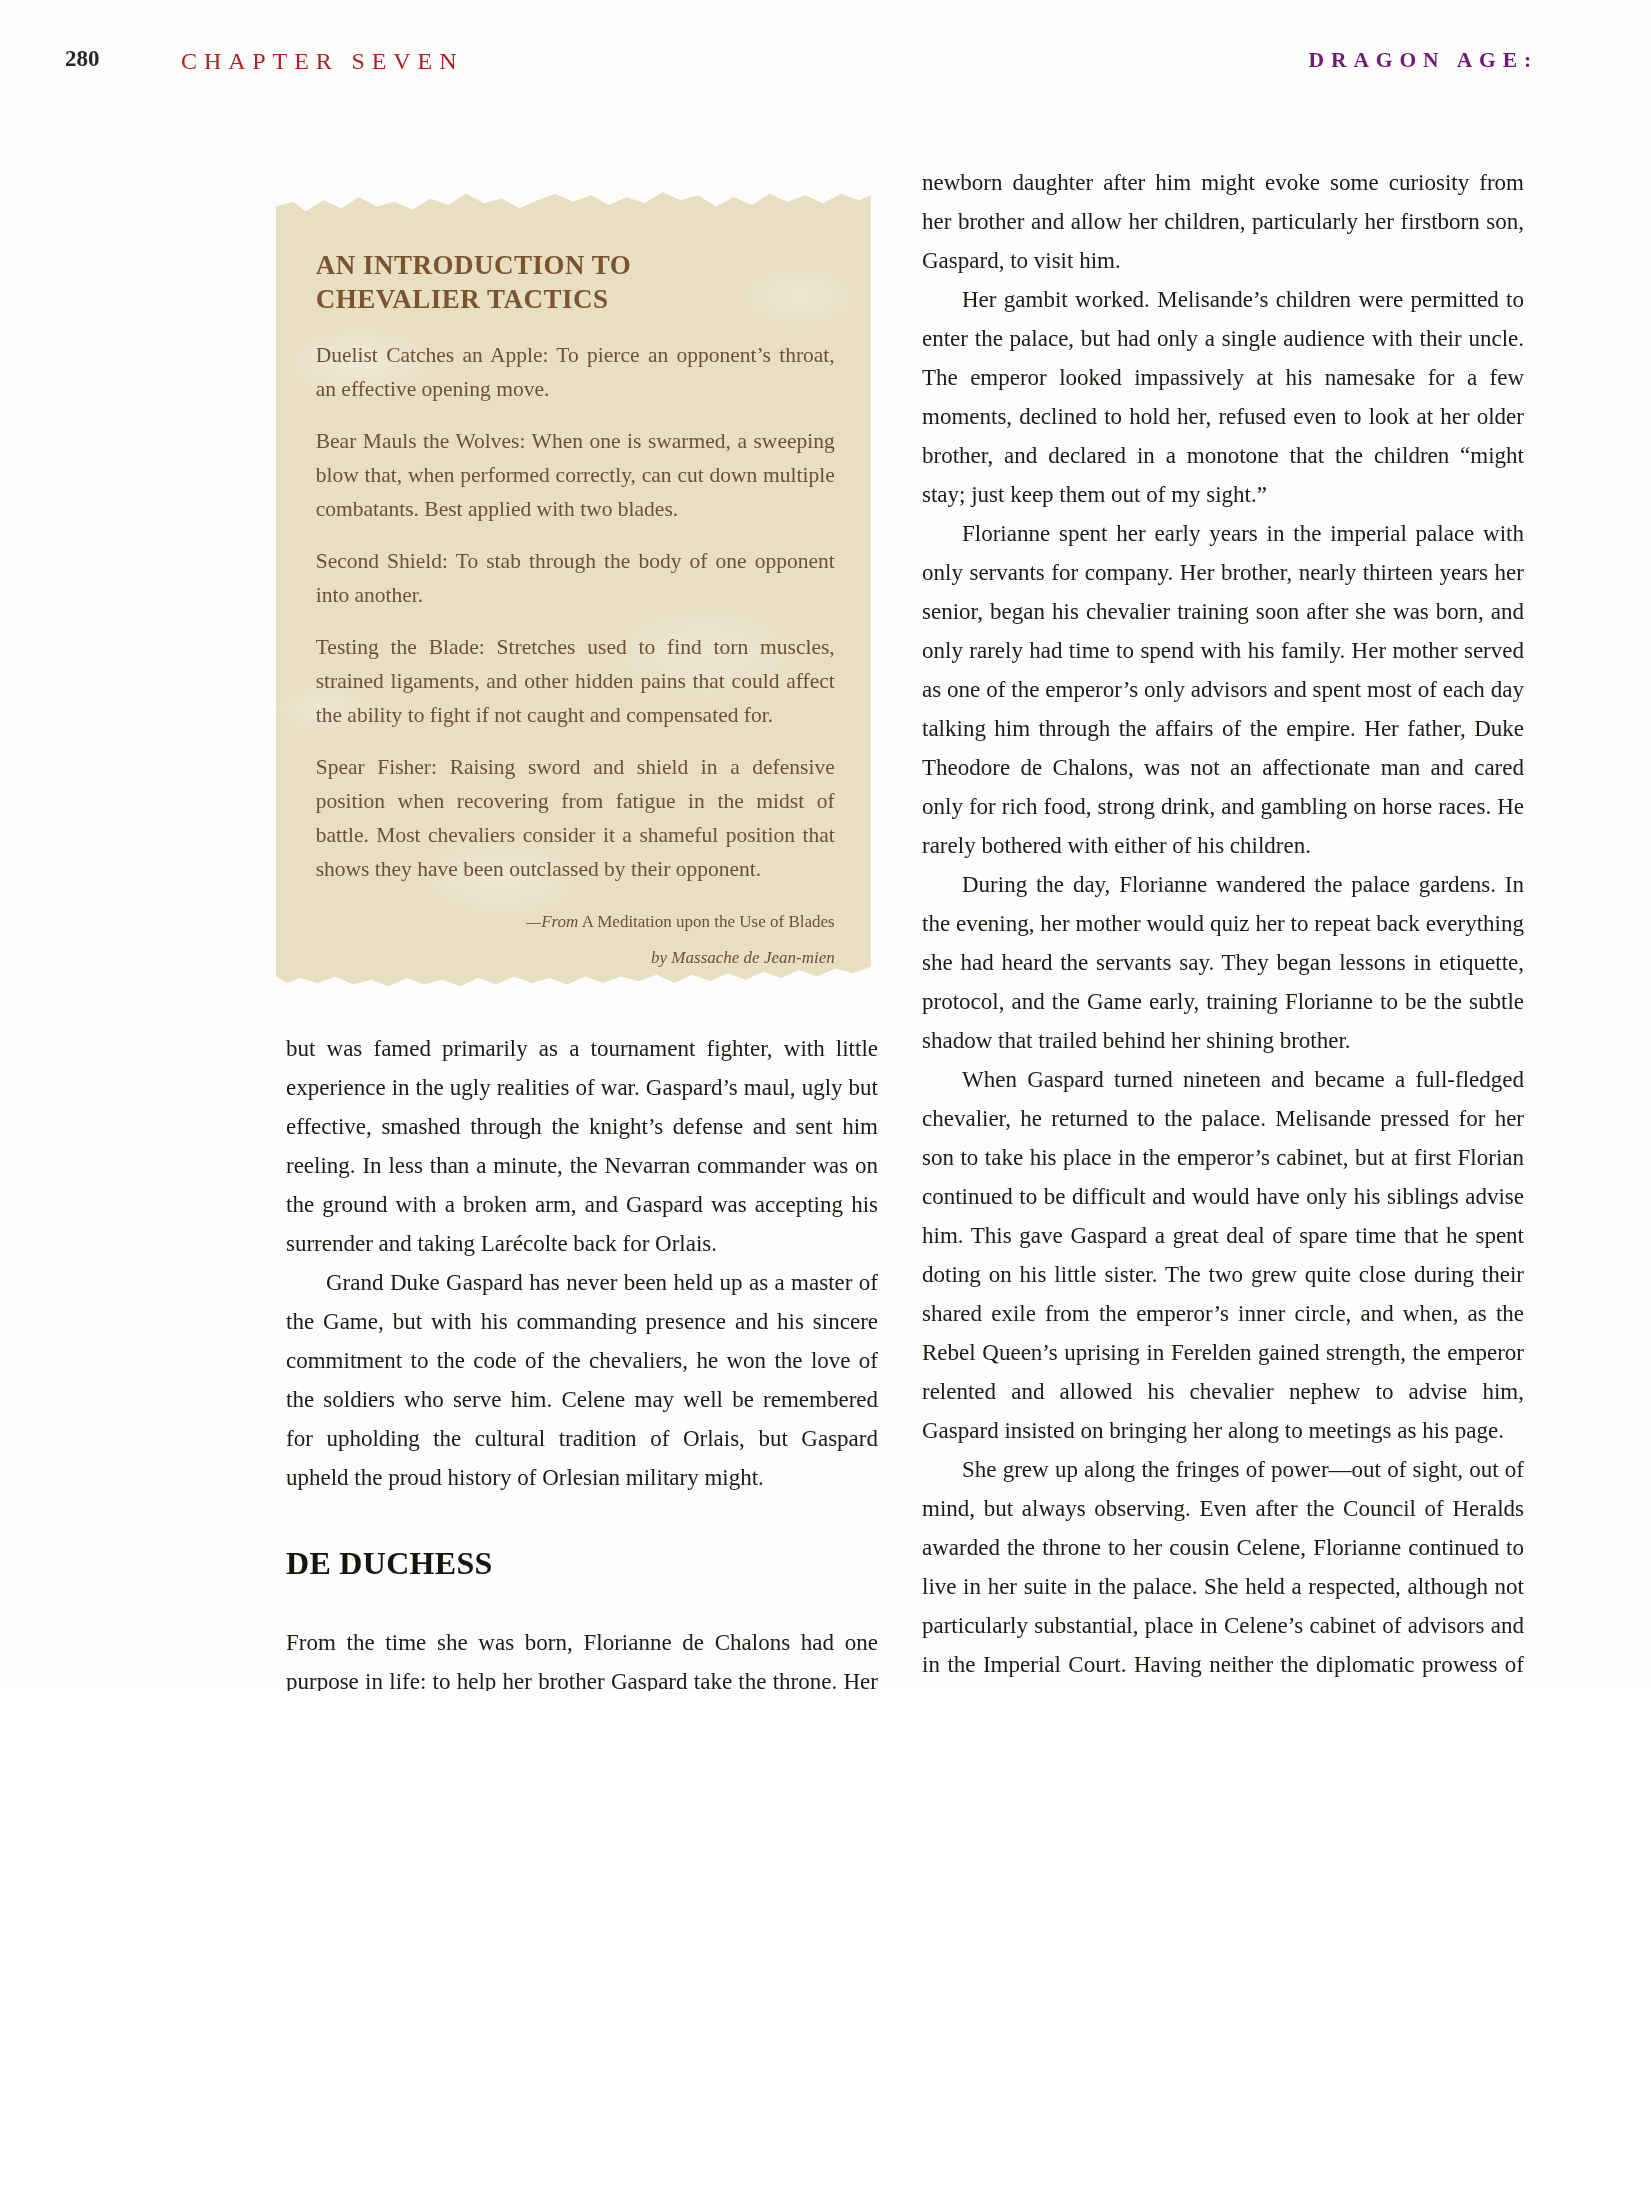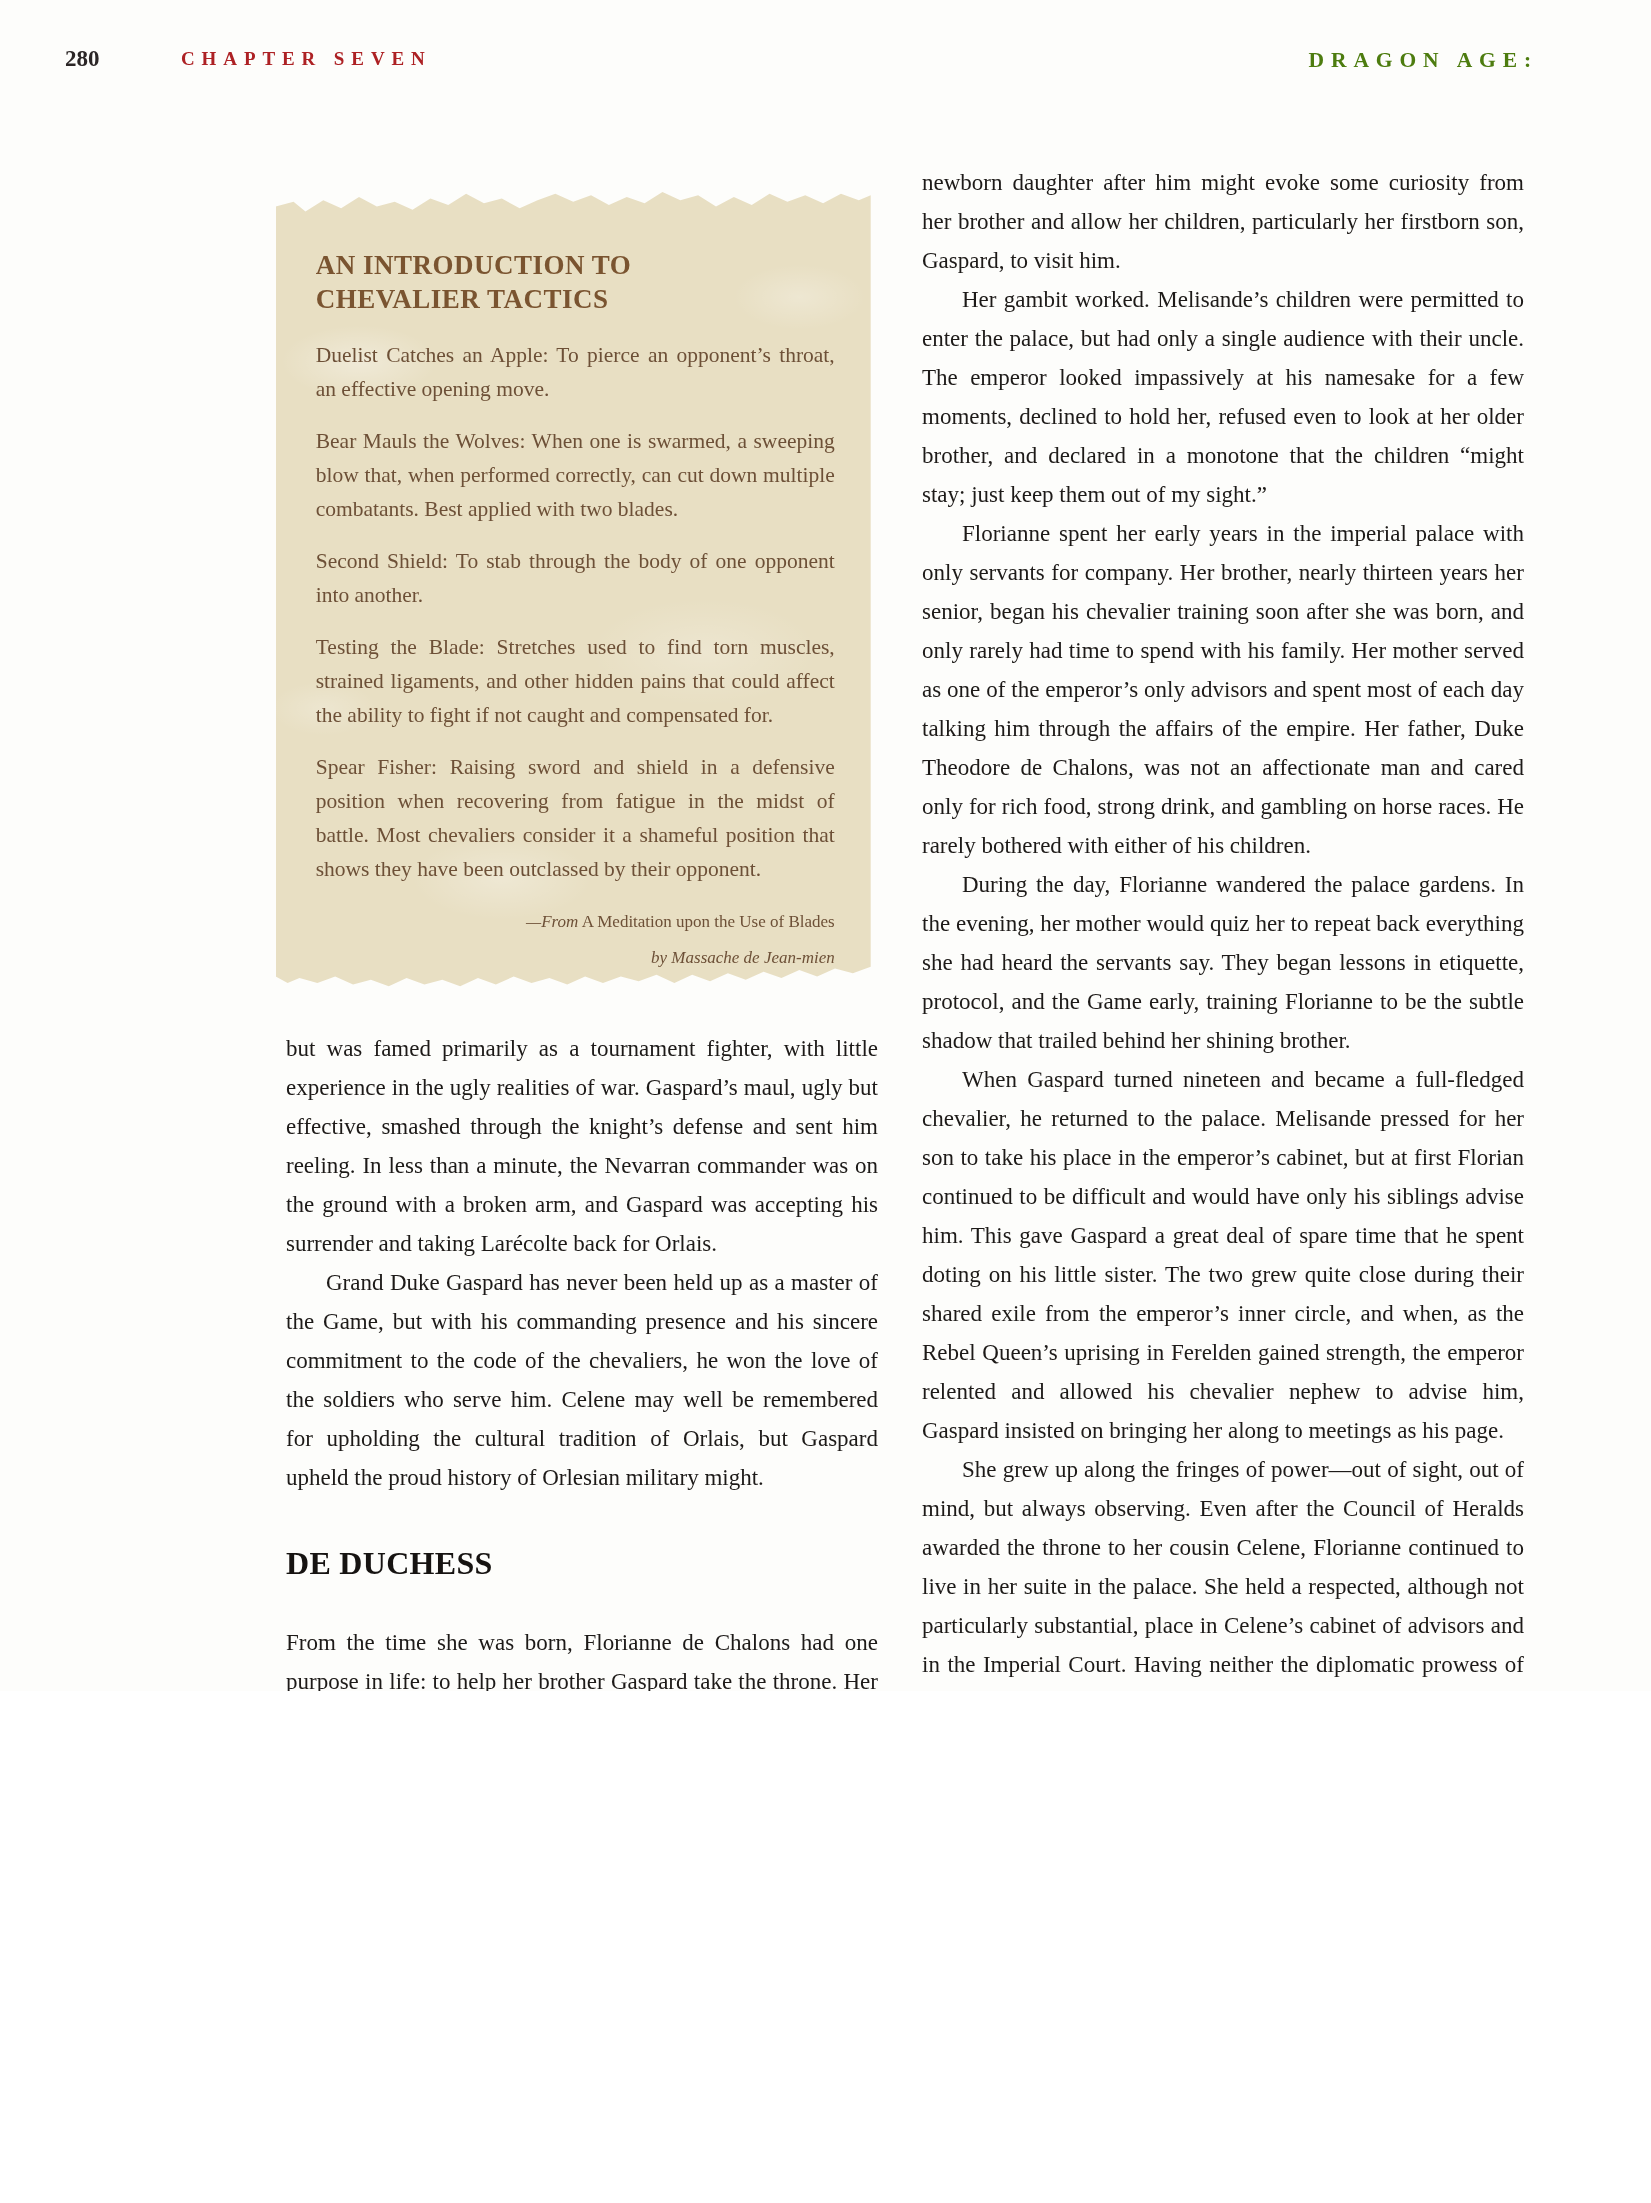--- a/index.html
+++ b/index.html
@@ -8,25 +8,25 @@
     background:#fdfdfb; overflow:hidden;
     font-family:"Liberation Serif", serif;
   }
   
   .page-num {
     position:absolute; left:65px; top:46px;
     font-size:23px; font-weight:bold; color:#2b2626; letter-spacing:0px;
   }
   .chapter-header {
     position:absolute; left:181px; top:48px;
-    font-size:19px; font-weight:bold; letter-spacing:6.9px; color:#ad2124;
+    font-size:24px; font-weight:normal; letter-spacing:6.9px; color:#ad2124;
   }
   .book-header {
     position:absolute; top:48px; right:114px;
-    font-size:21.5px; font-weight:bold; letter-spacing:6.9px; color:#4d7c0f;
+    font-size:21.5px; font-weight:bold; letter-spacing:6.9px; color:#701a75;
   }
   
   .col-left  { position:absolute; left:286px; top:184px; width:592px; }
   .col-right { position:absolute; left:922px; top:163px; width:602px; }
   .body {
     font-size:23px; line-height:39px; color:#1d1a18;
     text-align:justify; margin:0; hyphens:auto;
   }
   .indent { text-indent:40px; }
   .after-box { margin-top:38px; }

